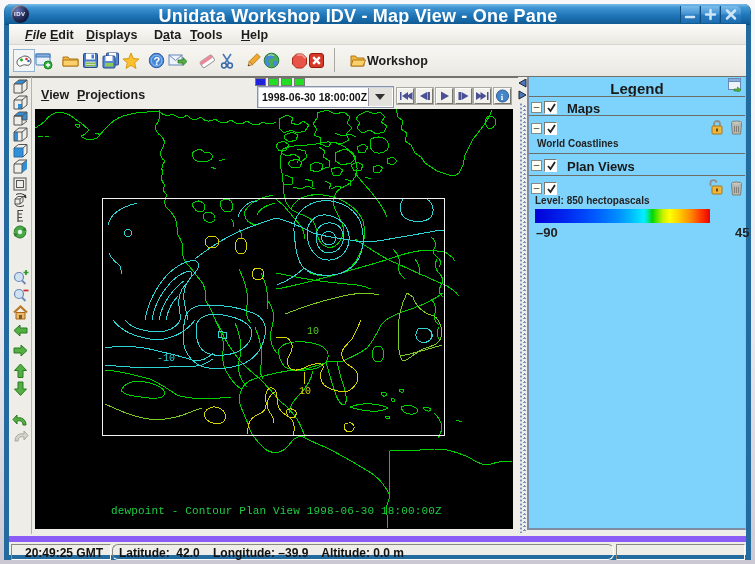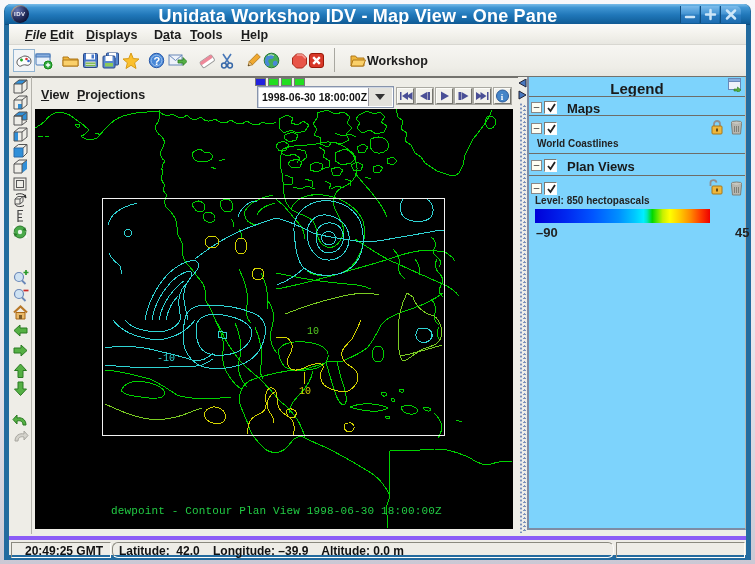--- a/index.html
+++ b/index.html
@@ -61,21 +61,21 @@
 .toggle { position:absolute; width:11px; height:11px; background:#fdfdf2; border:1px solid #888;
   font-size:10px; line-height:8px; text-align:center; color:#333; }
 .cb { position:absolute; width:13px; height:13px; background:#fff; border:1px solid #999;
   border-color:#7a7a74 #fcfcfa #fcfcfa #7a7a74; }
 .cb svg { position:absolute; left:1px; top:0px; }
 .lg-cat { position:absolute; font-size:13px; font-weight:bold; color:#1a1a1a; }
 .lg-link { position:absolute; font-size:13px; font-weight:bold; color:#2050c8; text-decoration:underline; }
 .lg-sub { position:absolute; font-size:10px; font-weight:bold; color:#222; }
 
 .statusrow { position:absolute; left:0; top:512px; width:737px; height:19px;
-  border-top:4px solid #8b5cf6; }
+  border-top:6px solid #8b5cf6; }
 .sbox { position:absolute; top:2px; height:16px; border:1px solid;
   border-color:#8a897f #fdfdf9 #fdfdf9 #8a897f; font-size:12px; font-weight:bold; color:#111; }
 </style>
 </head>
 <body>
 <div class="window">
   <div class="titlebar">
     <div class="logo">
         <span>IDV</span>
       </div>

